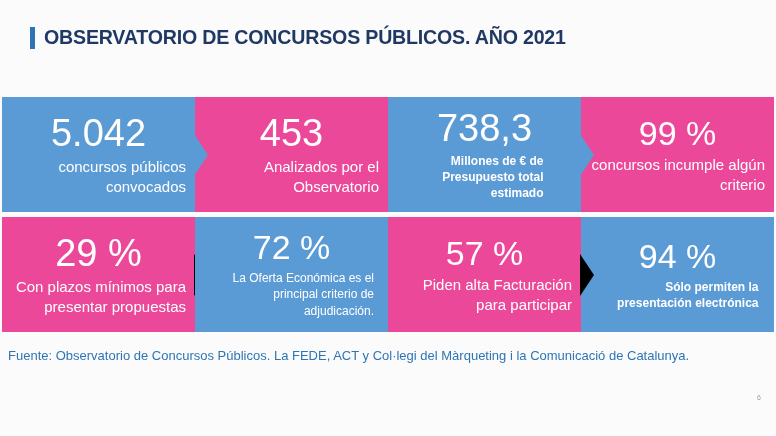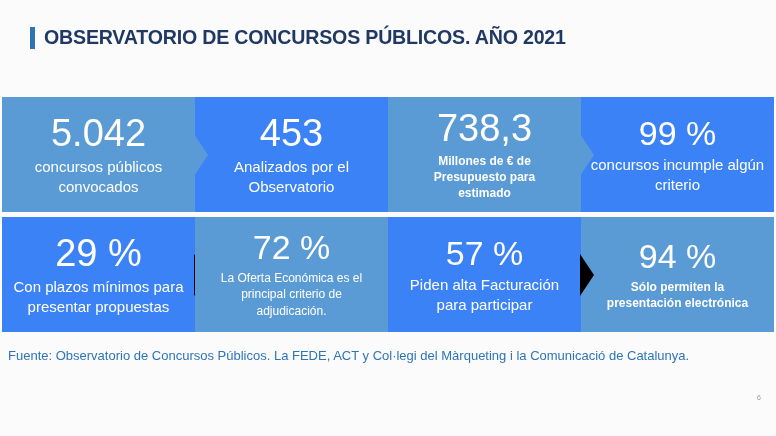--- a/index.html
+++ b/index.html
@@ -39,21 +39,21 @@
   .row.first{margin-bottom:5px;}
   .tile{
     position:relative;
     width:193px;height:115px;
     display:flex;flex-direction:column;
     align-items:center;justify-content:center;
     box-sizing:border-box;
     padding:2px 6px;
   }
   .tile.blue{background:#5B9BD5;}
-  .tile.black{background:#3b82f6;}
+  .tile.black{background:#ec4899;}
   .tile.arrow{z-index:2;}
   .tile.arrow::after{
     content:"";
     position:absolute;
     right:-13px;top:50%;
     transform:translateY(-50%);
     width:0;height:0;
     border-top:21px solid transparent;
     border-bottom:21px solid transparent;
     border-left:14px solid transparent;
@@ -66,21 +66,21 @@
     font-size:34px;
     line-height:1.1;
     margin-bottom:3px;
     text-align:center;
   }
   .num-lg{font-size:38px;}
   .label{
     color:#ffffff;
     font-size:15px;
     line-height:1.3;
-    text-align:center;
+    text-align:right;
     max-width:175px;
   }
   .label-sm{
     font-size:12px;
     font-weight:bold;
     line-height:1.35;
   }
   .label-md{
     font-size:12px;
     line-height:1.4;
@@ -114,21 +114,21 @@
     <div class="tile blue arrow">
       <div class="num num-lg">5.042</div>
       <div class="label">concursos públicos convocados</div>
     </div>
     <div class="tile black">
       <div class="num num-lg">453</div>
       <div class="label">Analizados por el Observatorio</div>
     </div>
     <div class="tile blue arrow">
       <div class="num num-lg">738,3</div>
-      <div class="label label-sm w-narrow">Millones de € de Presupuesto para estimado</div>
+      <div class="label label-sm w-narrow">Millones de € de Presupuesto total estimado</div>
     </div>
     <div class="tile black">
       <div class="num">99 %</div>
       <div class="label">concursos incumple algún criterio</div>
     </div>
   </div>
   <div class="row">
     <div class="tile black arrow">
       <div class="num num-lg">29 %</div>
       <div class="label">Con plazos mínimos para presentar propuestas</div>

